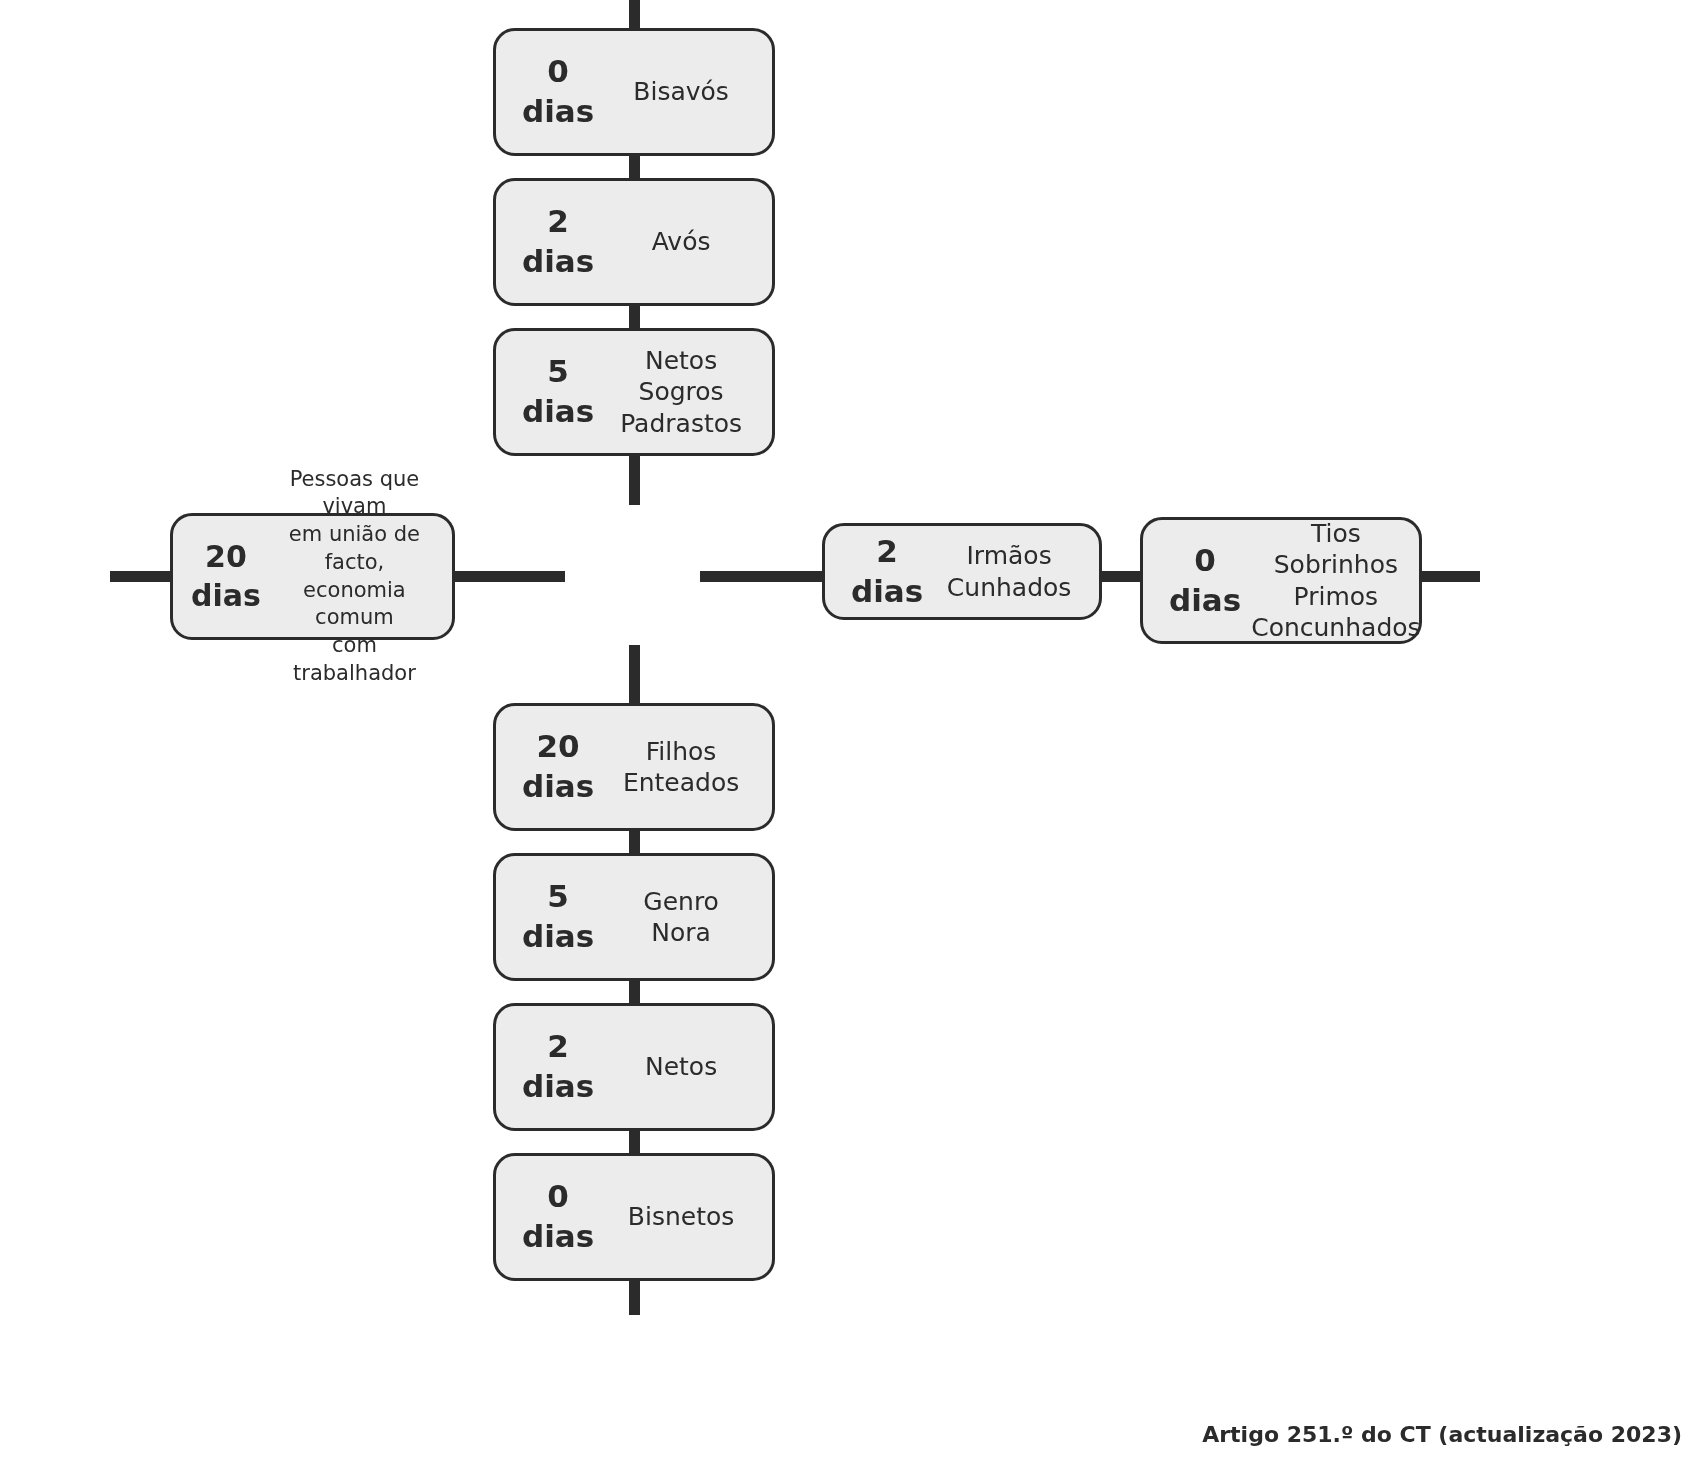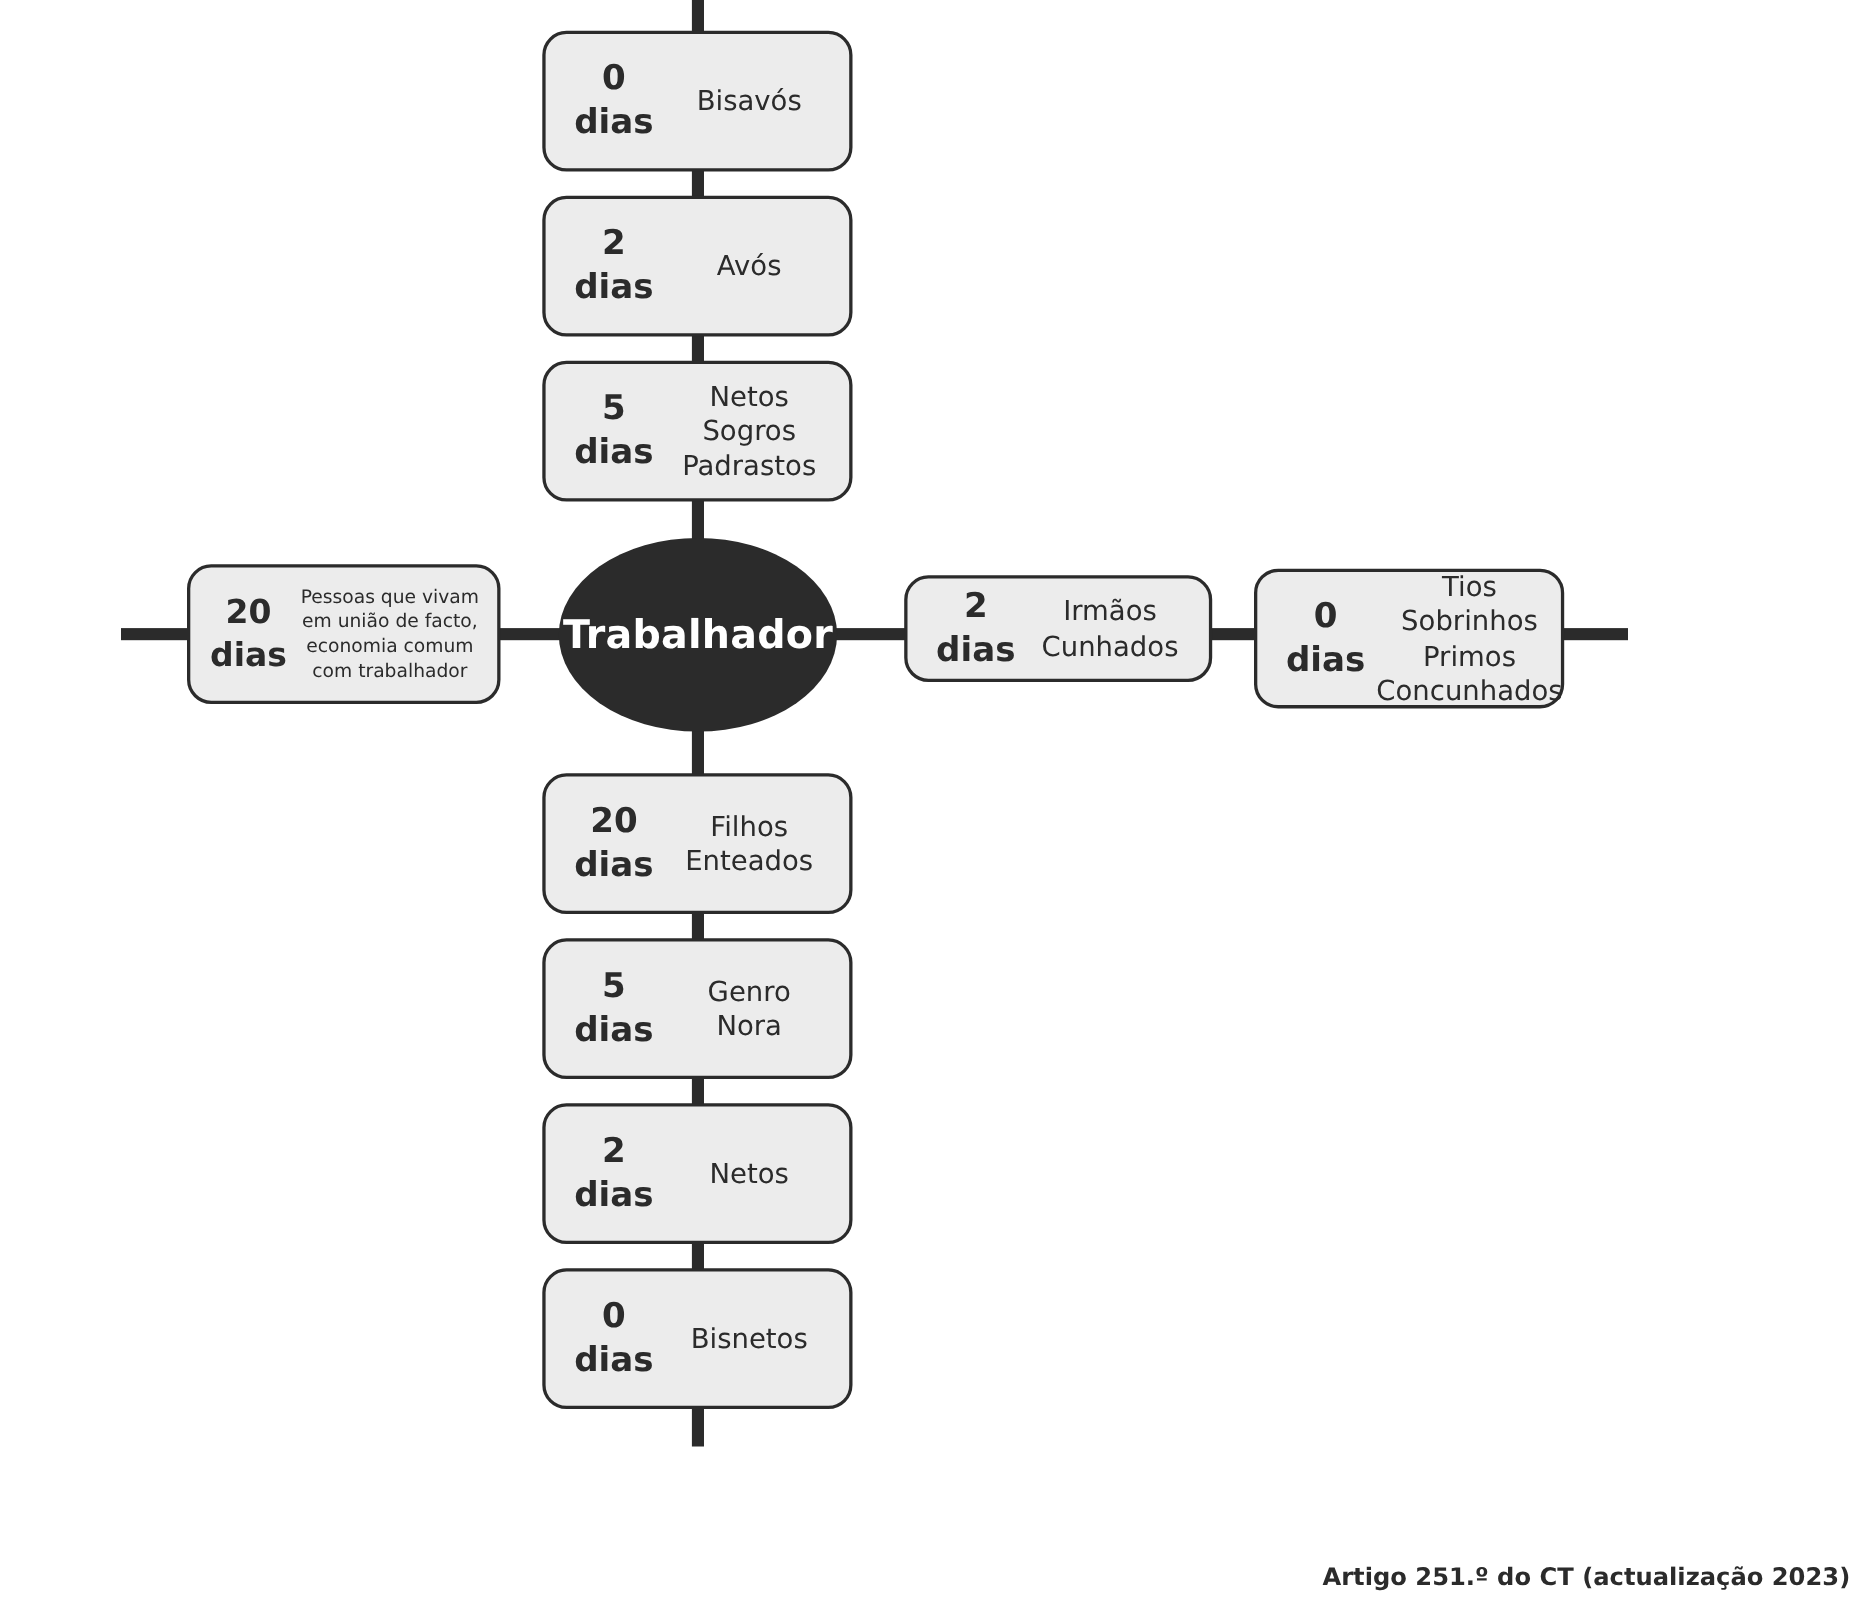--- a/index.html
+++ b/index.html
@@ -55,21 +55,21 @@
     text-align: center;
     font-weight: normal;
     font-size: 25px;
     line-height: 1.26;
     padding: 0 14px 0 10px;
     white-space: pre-line;
   }
 
   
   .node.small-label .label {
-    font-size: 17px;
+    font-size: 21px;
     line-height: 1.32;
     padding: 0 12px 0 8px;
     text-align: center;
   }
   .node.small-label .days { font-size: 30px; padding-left: 18px; }
 
   
   .center-node {
     position: absolute;
     z-index: 3;
@@ -146,23 +146,20 @@
     <div class="days">
       <span class="num">20</span>
       <span class="unit">dias</span>
     </div>
     <div class="label">Pessoas que vivam
 em união de facto,
 economia comum
 com trabalhador</div>
   </div>
 
-  <div class="center-node" style="left:508px; top:489px; width:253px; height:176px;">
-    <span>Trabalhador</span>
-  </div>
 
   <div class="node" style="left:822px; top:523px; width:280px; height:97px;">
     <div class="days">
       <span class="num">2</span>
       <span class="unit">dias</span>
     </div>
     <div class="label">Irmãos
 Cunhados</div>
   </div>
 

